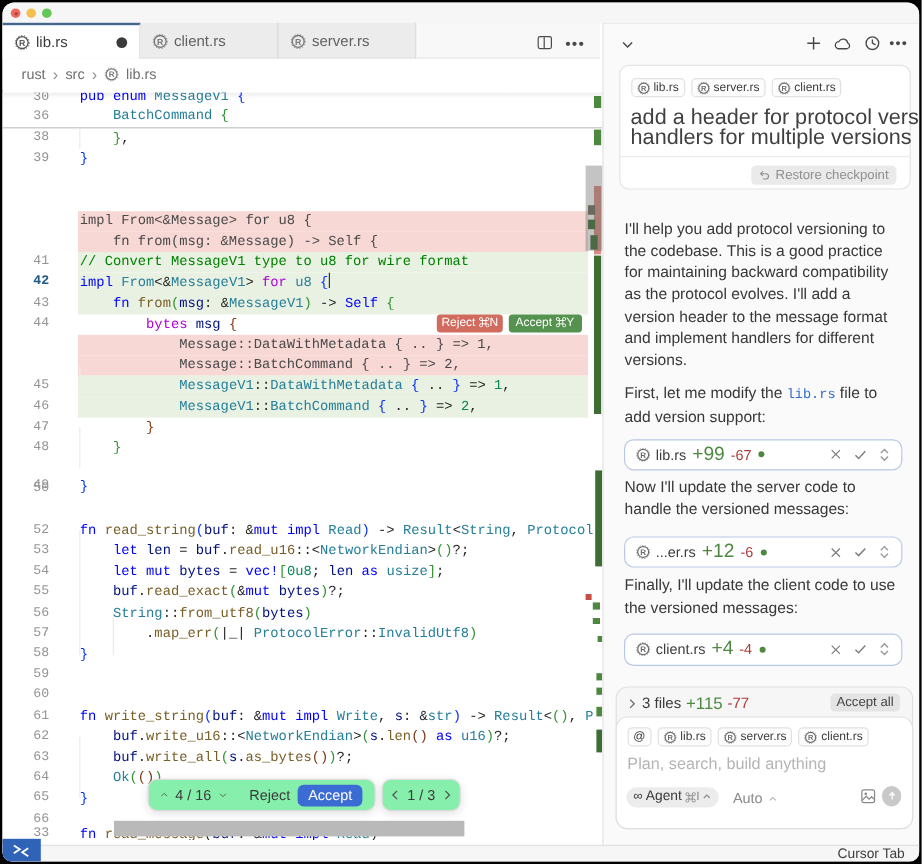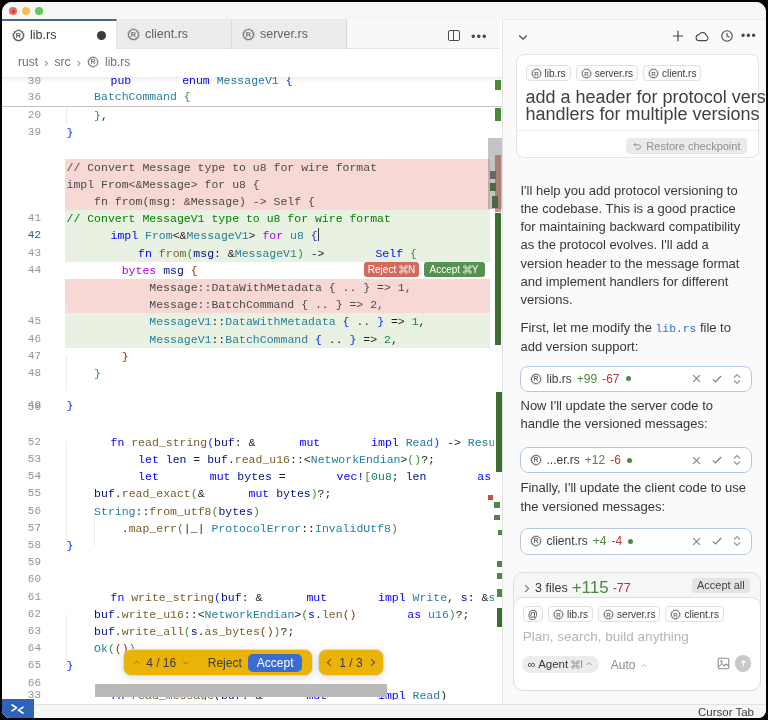--- a/index.html
+++ b/index.html
@@ -9,43 +9,43 @@
 .tab { position:absolute; top:17px; height:30px; display:flex; align-items:center; gap:5px; padding:0 10px; font-size:12.5px; color:#616161; border-right:1px solid #d8d8d8; }
 .tab.active { background:#fff; color:#3b3b3b; border-top:2px solid #44658c; border-right:1px solid #e0e0e0; }
 .tabrest { position:absolute; left:345px; top:17px; width:153px; height:30px; background:#f8f8f8; border-bottom:1px solid #e3e3e3; }
 .spliticon { position:absolute; left:446px; top:28px; width:12px; height:11px; border:1.3px solid #4b4b4b; border-radius:2px; }
 .spliticon:after { content:''; position:absolute; left:4.2px; top:0; width:1.3px; height:9px; background:#4b4b4b; }
 .tdots { position:absolute; left:469px; top:27px; color:#4b4b4b; font-size:13px; letter-spacing:1px; }
 .crumbs { position:absolute; left:0; top:47px; width:498px; height:26px; background:#fff; font-size:12px; color:#6e6e6e; display:flex; align-items:center; padding-left:16px; gap:6px; }
 .editor { position:absolute; left:0; top:75px; width:500px; height:622.5px; background:#fff; overflow:hidden; }
 .crow { position:absolute; left:0; width:500px; height:17.2px; line-height:17.2px; font-family:"Liberation Mono",monospace; font-size:11.5px; white-space:pre; }
 .gut { position:absolute; left:0; width:39px; text-align:right; color:#949494; font-size:11px; }
-.gut.g42 { color:#235a8c; font-weight:normal; }
+.gut.g42 { color:#235a8c; font-weight:bold; }
 .code { position:absolute; left:64.5px; width:427.5px; overflow:hidden; }
 .crow.rem:before { content:''; position:absolute; left:63px; right:12px; top:0; bottom:0; background:#f8d8d5; }
 .crow.add:before { content:''; position:absolute; left:63px; right:12px; top:0; bottom:0; background:#e9f2e2; }
 .rtxt { color:#4a4a4a; position:relative; }
 .code { position:absolute; }
 .crow .code { z-index:1; }
-.k { color:#0000ff;margin-left:44px; } .c { color:#af00db; } .t { color:#267f99; } .f { color:#795e26; }
+.k { color:#0000ff; } .c { color:#af00db; } .t { color:#267f99; } .f { color:#795e26; }
 .m { color:#008000; } .n { color:#098658; } .v { color:#001080; } .pp { color:#1f1f1f; }
 .b1 { color:#0431fa; } .b2 { color:#319331; } .b3 { color:#7b3814; }
 .cursor { display:inline-block; width:1.5px; height:13px; background:#333; vertical-align:-2px; }
 .foldsep { position:absolute; left:0; width:500px; height:1px; background:#c3c3c3; }
 .iguide { position:absolute; width:1px; background:#ebebeb; }
 .mk { position:absolute; }
 .vthumb { position:absolute; left:486px; top:61px; width:14px; height:71px; background:rgba(100,100,100,0.38); z-index:4; }
 .hthumb { position:absolute; left:93px; top:607px; width:292px; height:12.5px; background:#b9b9b9; z-index:4; }
 .badge { position:absolute; top:184.5px; height:15.5px; border-radius:3px; color:#fff; font-size:10px; line-height:15.5px; text-align:center; font-family:"Liberation Sans"; z-index:3; }
-.toolbar { position:absolute; z-index:5; background:#eab308; border:1px solid #dcdcdc; border-radius:8px; box-shadow:0 2px 8px rgba(0,0,0,0.12); display:flex; align-items:center; }
+.toolbar { position:absolute; z-index:5; background:#86efac; border:1px solid #dcdcdc; border-radius:8px; box-shadow:0 2px 8px rgba(0,0,0,0.12); display:flex; align-items:center; }
 .chat { position:absolute; left:500px; top:17px; width:264px; height:686.5px; background:#fafafa; border-left:1px solid #e2e2e2; border-top:1px solid #ececec; overflow:hidden; }
 .chip { display:inline-flex; align-items:center; gap:3px; height:16px; padding:0 4px; border:1px solid #e1e1e1; border-radius:4px; background:#fdfdfd; font-size:10px; color:#3c3c3c; white-space:nowrap; }
 .pill { position:absolute; left:16.5px; width:232px; height:26.5px; border:1px solid #b9c7e6; border-radius:8px; background:#fff; display:flex; align-items:center; padding:0 9px; gap:5px; }
 .pname { font-size:12px; color:#3b3b3b; }
-.plus { font-size:12px; color:#4e8840; } .minus { font-size:12px; color:#ad3b3b; }
+.plus { font-size:16px; color:#4e8840; } .minus { font-size:12px; color:#ad3b3b; }
 .pdot { width:5px; height:5px; border-radius:50%; background:#4e8840; margin-left:1px; }
 .picons { margin-left:auto; display:flex; align-items:center; gap:9px; }
 .ptext { position:absolute; left:17.5px; width:240px; font-size:13px; line-height:18.3px; color:#383838; }
 .icode { font-family:"Liberation Mono",monospace; font-size:11.3px; color:#2f6bd0; }
 .statusbar { position:absolute; left:0; top:701.5px; width:764px; height:14.5px; background:#f6f6f6; border-top:1px solid #e2e2e2; z-index:10; }
 .remote { position:absolute; left:0; top:697px; width:32px; height:19px; background:#2e63b8; z-index:11; }
 </style></head><body>
 <div class="win">
   <div class="titlebar">
     <div class="dot" style="left:7px;background:#ec6b60">
@@ -94,23 +94,22 @@
         <text x="8" y="11.3" font-family="Liberation Sans" font-size="9" font-weight="bold" fill="#777" text-anchor="middle">R</text>
       </svg>
       <span>lib.rs</span>
     </div>
 
   <div class="editor">
     <div style="position:absolute;left:0;top:0;width:100%;height:5px;background:linear-gradient(rgba(0,0,0,0.07),rgba(0,0,0,0));z-index:6"></div>
 <div class="crow" style="top:-4px;height:16px;line-height:16px"><span class="gut">30</span><span class="code"><span class="k">pub</span> <span class="k">enum</span> <span class="t">MessageV1</span> <span class="b1">{</span></span></div>
 <div class="crow" style="top:12px;height:16px;line-height:16px"><span class="gut">36</span><span class="code"><span class="pp">&nbsp;&nbsp;&nbsp;&nbsp;</span><span class="t">BatchCommand</span> <span class="b2">{</span></span></div>
 <div class="foldsep" style="top:29px"></div>
-<div class="crow" style="top:30.0px"><span class="gut">20</span><span class="code"><span class="pp">&nbsp;&nbsp;&nbsp;&nbsp;</span><span class="b2">}</span><span class="pp">,</span></span></div>
+<div class="crow" style="top:30.0px"><span class="gut">38</span><span class="code"><span class="pp">&nbsp;&nbsp;&nbsp;&nbsp;</span><span class="b2">}</span><span class="pp">,</span></span></div>
 <div class="crow" style="top:47.2px"><span class="gut">39</span><span class="code"><span class="b1">}</span></span></div>
-<div class="crow rem" style="top:81.6px"><span class="gut"></span><span class="code rtxt">// Convert Message type to u8 for wire format</span></div>
 <div class="crow rem" style="top:98.8px"><span class="gut"></span><span class="code rtxt">impl From&lt;&amp;Message&gt; for u8 {</span></div>
 <div class="crow rem" style="top:116.0px"><span class="gut"></span><span class="code rtxt">&nbsp;&nbsp;&nbsp;&nbsp;fn from(msg: &amp;Message) -&gt; Self {</span></div>
 <div class="crow add" style="top:133.2px"><span class="gut">41</span><span class="code"><span class="m">// Convert MessageV1 type to u8 for wire format</span></span></div>
 <div class="crow add" style="top:150.4px"><span class="gut g42">42</span><span class="code"><span class="k">impl</span> <span class="t">From</span><span class="pp">&lt;&amp;</span><span class="t">MessageV1</span><span class="pp">&gt;</span> <span class="c">for</span> <span class="t">u8</span> <span class="b1">{</span><span class="cursor"></span></span></div>
 <div class="crow add" style="top:167.6px"><span class="gut">43</span><span class="code"><span class="pp">&nbsp;&nbsp;&nbsp;&nbsp;</span><span class="k">fn</span> <span class="f">from</span><span class="b2">(</span><span class="v">msg</span><span class="pp">: &amp;</span><span class="t">MessageV1</span><span class="b2">)</span> <span class="pp">-&gt;</span> <span class="k">Self</span> <span class="b2">{</span></span></div>
 <div class="crow" style="top:184.8px"><span class="gut">44</span><span class="code"><span class="pp">&nbsp;&nbsp;&nbsp;&nbsp;&nbsp;&nbsp;&nbsp;&nbsp;</span><span class="c">bytes</span> <span class="v">msg</span> <span class="b3">{</span></span></div>
 <div class="crow rem" style="top:202.0px"><span class="gut"></span><span class="code rtxt">&nbsp;&nbsp;&nbsp;&nbsp;&nbsp;&nbsp;&nbsp;&nbsp;&nbsp;&nbsp;&nbsp;&nbsp;Message::DataWithMetadata { .. } =&gt; 1,</span></div>
 <div class="crow rem" style="top:219.2px"><span class="gut"></span><span class="code rtxt">&nbsp;&nbsp;&nbsp;&nbsp;&nbsp;&nbsp;&nbsp;&nbsp;&nbsp;&nbsp;&nbsp;&nbsp;Message::BatchCommand { .. } =&gt; 2,</span></div>
 <div class="crow add" style="top:236.4px"><span class="gut">45</span><span class="code"><span class="pp">&nbsp;&nbsp;&nbsp;&nbsp;&nbsp;&nbsp;&nbsp;&nbsp;&nbsp;&nbsp;&nbsp;&nbsp;</span><span class="t">MessageV1</span><span class="pp">::</span><span class="t">DataWithMetadata</span> <span class="b1">{</span> <span class="pp">..</span> <span class="b1">}</span> <span class="pp">=&gt;</span> <span class="n">1</span><span class="pp">,</span></span></div>
 <div class="crow add" style="top:253.6px"><span class="gut">46</span><span class="code"><span class="pp">&nbsp;&nbsp;&nbsp;&nbsp;&nbsp;&nbsp;&nbsp;&nbsp;&nbsp;&nbsp;&nbsp;&nbsp;</span><span class="t">MessageV1</span><span class="pp">::</span><span class="t">BatchCommand</span> <span class="b1">{</span> <span class="pp">..</span> <span class="b1">}</span> <span class="pp">=&gt;</span> <span class="n">2</span><span class="pp">,</span></span></div>
@@ -310,21 +309,21 @@
           </svg>
         </span>
       </div>
 
     <div style="position:absolute;left:9.8px;top:552px;width:248px;height:119px;background:#f6f6f6;border:1px solid #e0e0e0;border-radius:10px"></div>
     <div style="position:absolute;left:19px;top:558px;display:flex;align-items:center;gap:4px;font-size:12.5px;color:#3b3b3b">
       <svg width="9" height="11" viewBox="0 0 12 16">
           <path d="M4 3 L9 8 L4 13" fill="none" stroke="#666" stroke-width="1.5"></path>
         </svg>
       <span>3 files</span>
-        <span class="plus" style="font-size:17px">+115</span>
+        <span class="plus" style="font-size:14px">+115</span>
         <span class="minus" style="font-size:12.5px">-77</span>
       </div>
     <div style="position:absolute;left:189px;top:557.5px;height:15.5px;background:#e4e4e4;border-radius:4px;display:flex;align-items:center;padding:0 5px;color:#444;font-size:11px">Accept all</div>
     <div style="position:absolute;left:9.8px;top:577px;width:248px;height:94px;background:#fff;border:1px solid #e0e0e0;border-radius:10px">
       <div style="position:absolute;left:9px;top:8px;display:flex;gap:5px">
         <span class="chip" style="padding:0 4px">@</span>
           <span class="chip">
             <svg width="11" height="11" viewBox="0 0 16 16" style="flex:none">
               <circle cx="8" cy="8" r="6.1" fill="none" stroke="#6a6a6a" stroke-width="1.4"></circle>
               <circle cx="8" cy="8" r="7.3" fill="none" stroke="#6a6a6a" stroke-width="0.9" stroke-dasharray="1.2 1.8"></circle>

